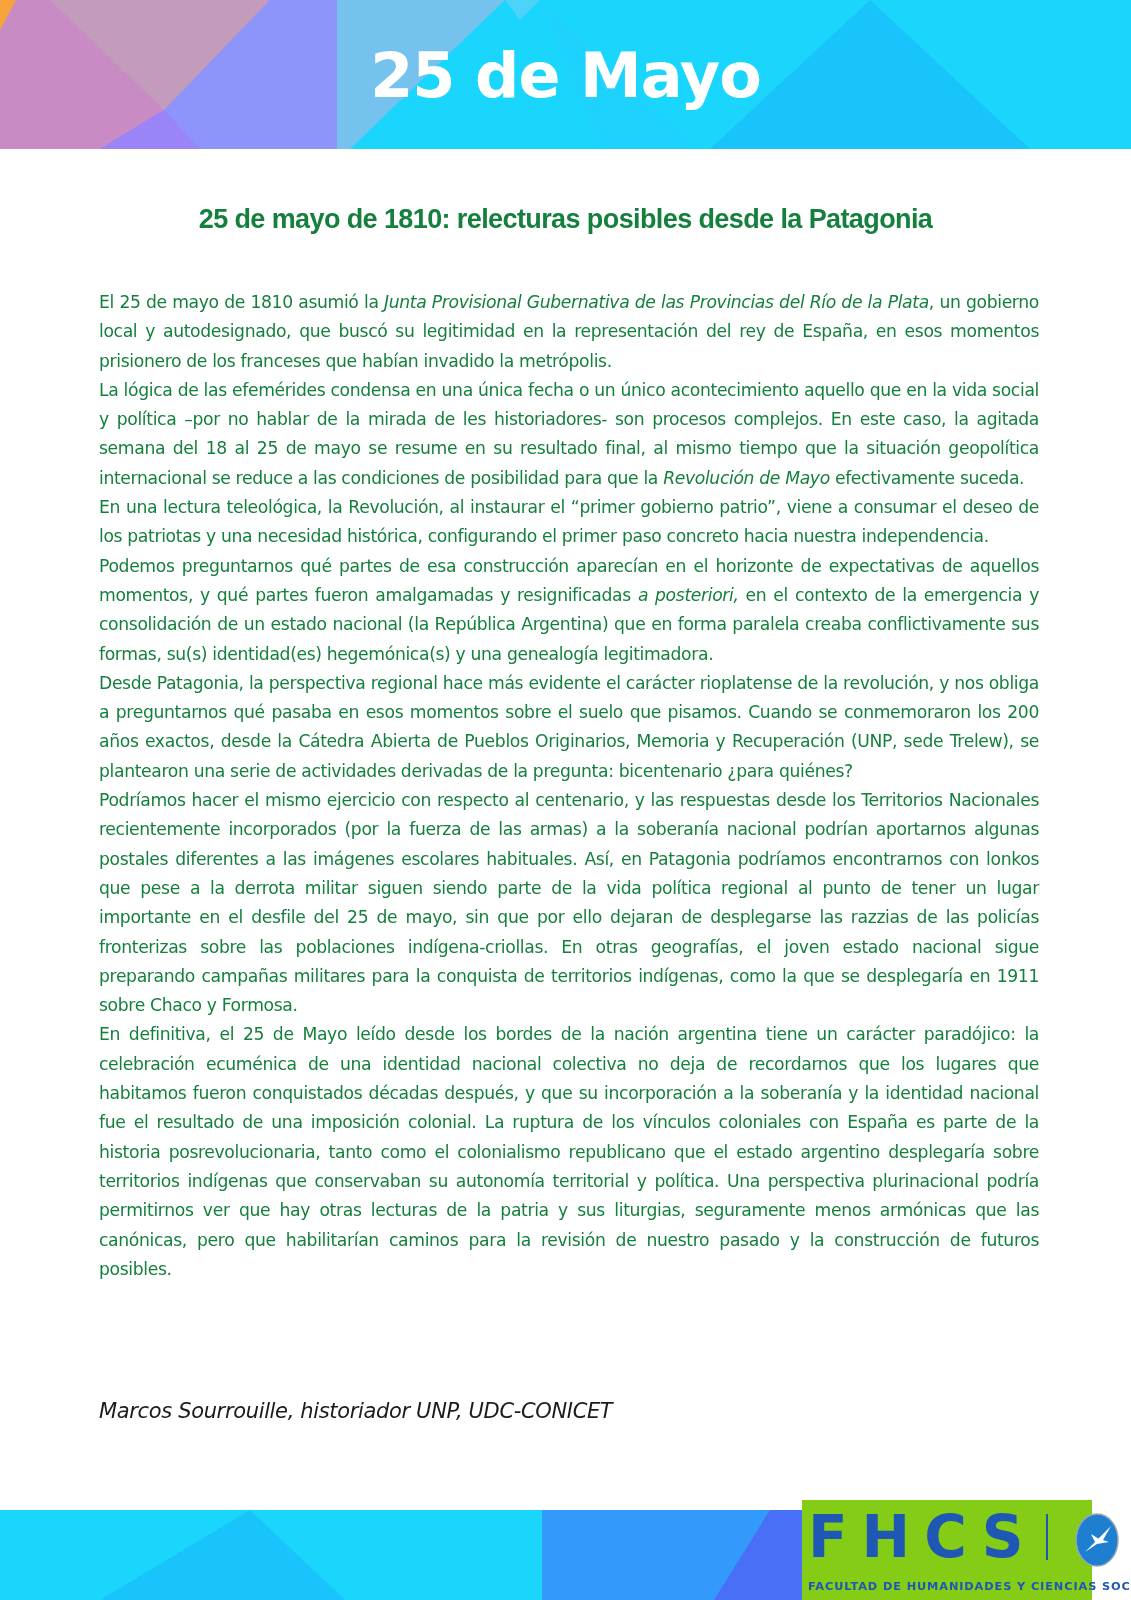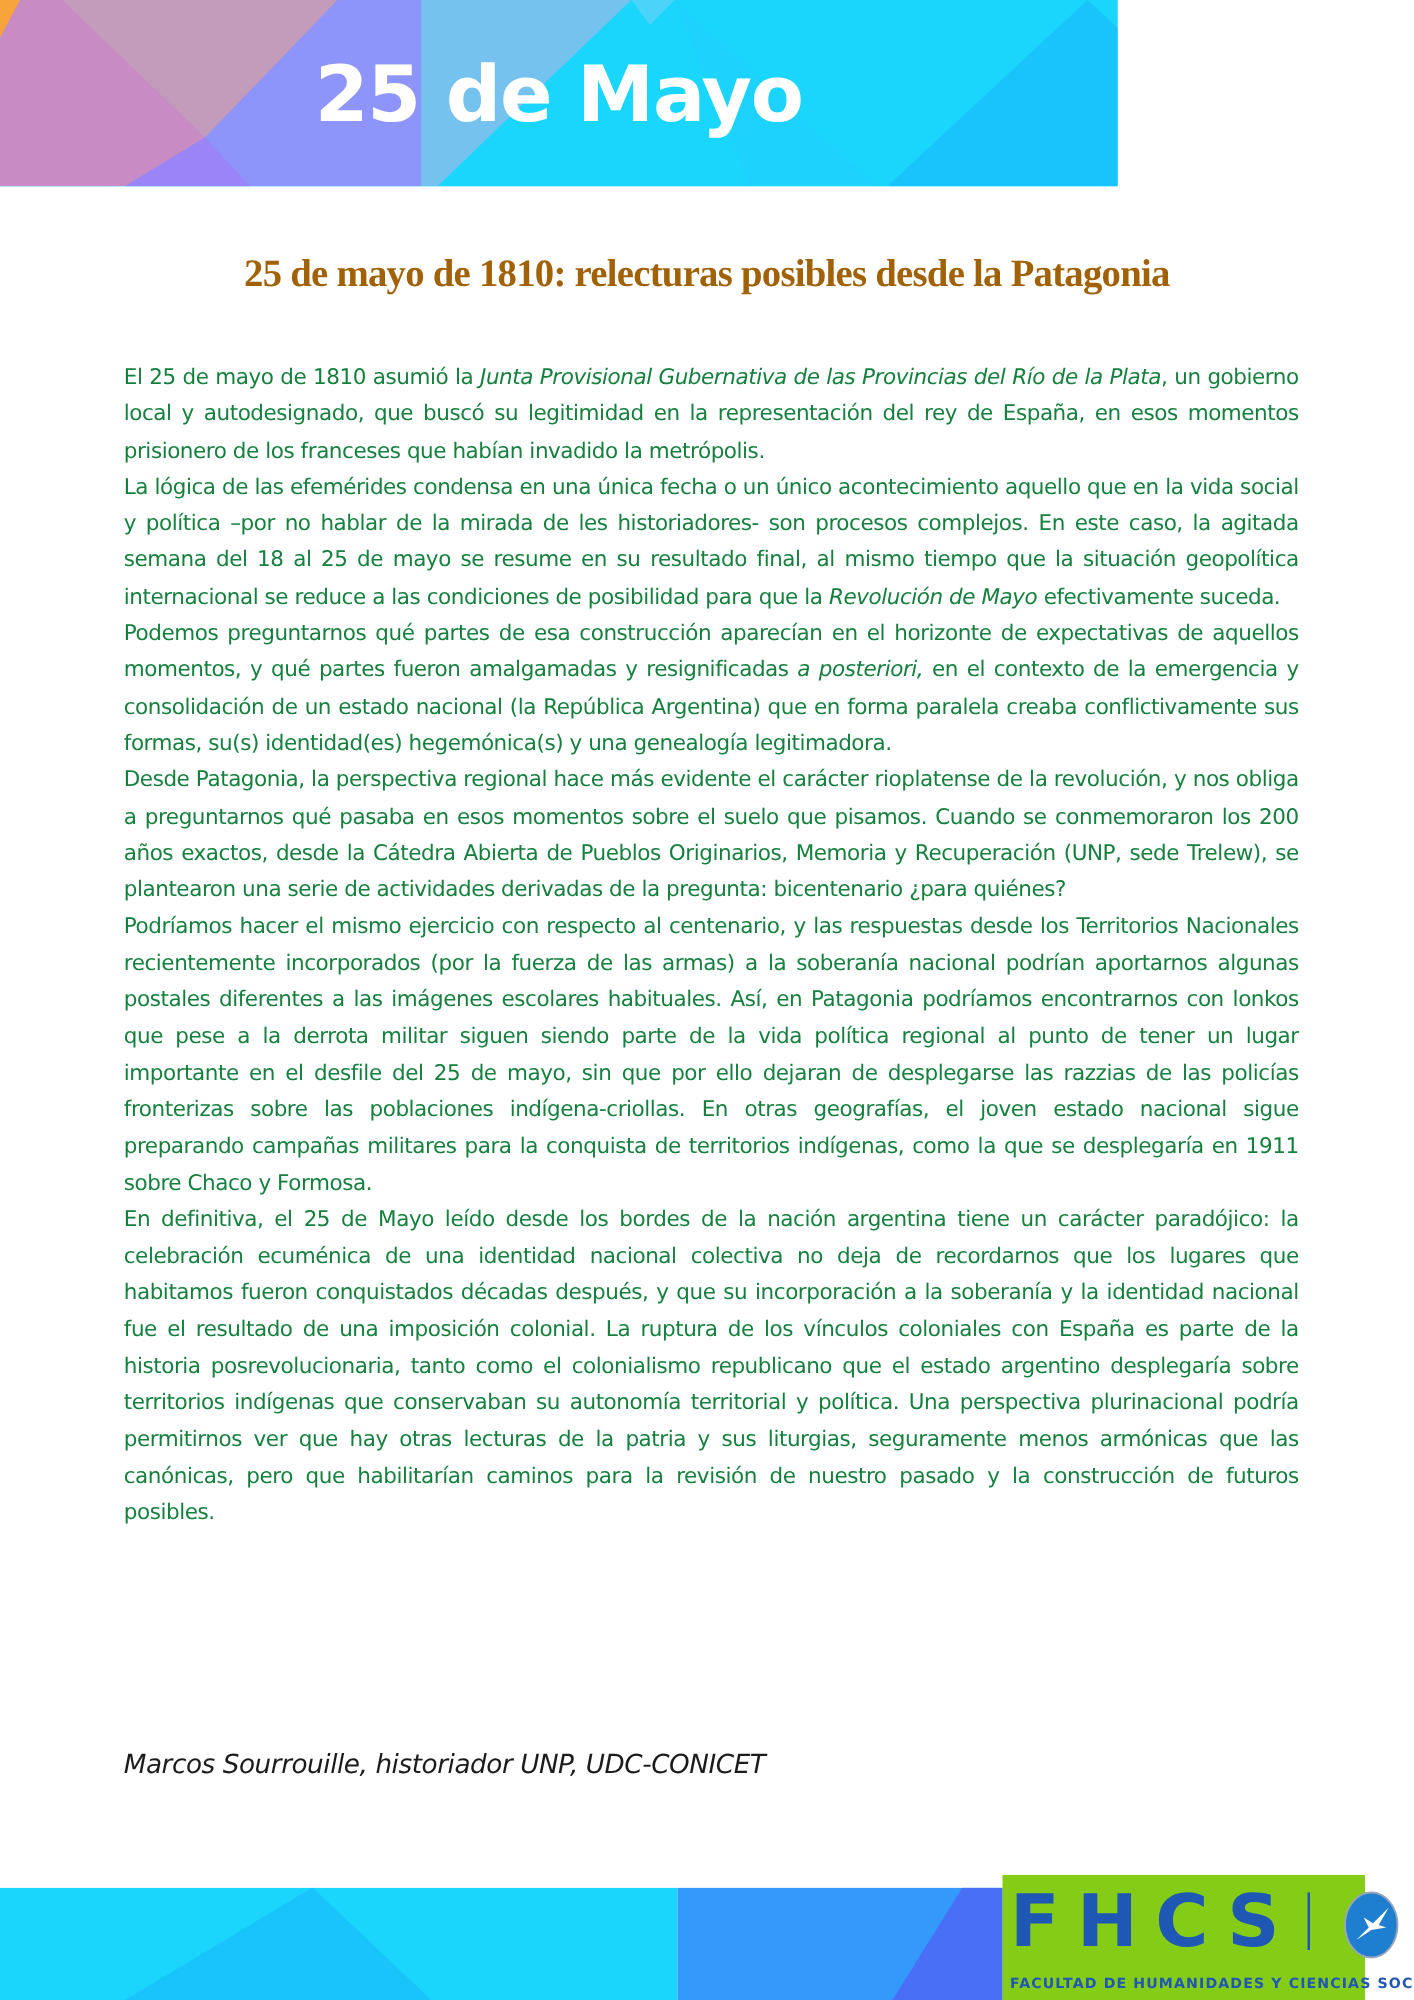--- a/index.html
+++ b/index.html
@@ -1,34 +1,34 @@
 <!DOCTYPE html>
 <html><head>
   <meta charset="utf-8">
   <style>
     * { box-sizing: border-box; margin: 0; padding: 0; }
     html, body { width: 1131px; height: 1600px; background: #ffffff; overflow: hidden; }
     body { position: relative; font-family: "Liberation Sans", sans-serif; color: #1a1a1a; }
 
     
-    .header { position: absolute; left: 0; top: 0; width: 894px; height: 149px; overflow: hidden; background: #1bd6fc; }
+    .header { position: absolute; left: 0; top: 0; width: 1131px; height: 149px; overflow: hidden; background: #1bd6fc; }
     .header svg { position: absolute; left: 0; top: 0; }
     .header-title {
       position: absolute; left: 0; right: 0; top: 36px;
       text-align: center; padding-left: 0;
       font-family: "DejaVu Sans", sans-serif; font-weight: bold;
       font-size: 62px; line-height: 80px; color: #ffffff; letter-spacing: -1px;
     }
 
     
     .article-title {
       position: absolute; left: 60px; right: 60px; top: 198px;
       text-align: center;
-      font-family: Liberation Serif, serif; font-size: 31px; line-height: 42px;
-      color: #a16207; letter-spacing: -0.6px;
+      font-family: Liberation Sans, sans-serif; font-size: 27px; line-height: 42px;
+      color: #15803d; letter-spacing: -0.6px;
     }
     .body {
       position: absolute; left: 99px; width: 940px; top: 288px;
       font-family: "DejaVu Sans", sans-serif; font-size: 17.2px; line-height: 29.3px;
       color: #15803d; text-align: justify; letter-spacing: -0.35px;
     }
     .body p { margin: 0; }
     .signature {
       position: absolute; left: 99px; top: 1397px;
       font-family: "DejaVu Sans", sans-serif; font-style: italic; font-size: 21px; line-height: 29px;
@@ -72,20 +72,21 @@
     <polygon points="870,0 1030,149 710,149" fill="#19c3fb"></polygon>
   </svg>
   <div class="header-title">25 de Mayo</div>
 </div>
 
 <h1 class="article-title">25 de mayo de 1810: relecturas posibles desde la Patagonia</h1>
 
 <div class="body" id="article-body">
     <p><span>El 25 de mayo de 1810 asumió la </span><em>Junta Provisional Gubernativa de las Provincias del Río de la Plata</em><span>, un gobierno local y autodesignado, que buscó su legitimidad en la representación del rey de España, en esos momentos prisionero de los franceses que habían invadido la metrópolis.</span></p>
     <p><span>La lógica de las efemérides condensa en una única fecha o un único acontecimiento aquello que en la vida social y política –por no hablar de la mirada de les historiadores- son procesos complejos. En este caso, la agitada semana del 18 al 25 de mayo se resume en su resultado final, al mismo tiempo que la situación geopolítica internacional se reduce a las condiciones de posibilidad para que la </span><em>Revolución de Mayo</em><span> efectivamente suceda.</span></p>
+    <p><span>En una lectura teleológica, la Revolución, al instaurar el “primer gobierno patrio”, viene a consumar el deseo de los patriotas y una necesidad histórica, configurando el primer paso concreto hacia nuestra independencia.</span></p>
     <p><span>Podemos preguntarnos qué partes de esa construcción aparecían en el horizonte de expectativas de aquellos momentos, y qué partes fueron amalgamadas y resignificadas </span><em>a posteriori,</em><span> en el contexto de la emergencia y consolidación de un estado nacional (la República Argentina) que en forma paralela creaba conflictivamente sus formas, su(s) identidad(es) hegemónica(s) y una genealogía legitimadora.</span></p>
     <p><span>Desde Patagonia, la perspectiva regional hace más evidente el carácter rioplatense de la revolución, y nos obliga a preguntarnos qué pasaba en esos momentos sobre el suelo que pisamos. Cuando se conmemoraron los 200 años exactos, desde la Cátedra Abierta de Pueblos Originarios, Memoria y Recuperación (UNP, sede Trelew), se plantearon una serie de actividades derivadas de la pregunta: bicentenario ¿para quiénes?</span></p>
     <p><span>Podríamos hacer el mismo ejercicio con respecto al centenario, y las respuestas desde los Territorios Nacionales recientemente incorporados (por la fuerza de las armas) a la soberanía nacional podrían aportarnos algunas postales diferentes a las imágenes escolares habituales. Así, en Patagonia podríamos encontrarnos con lonkos que pese a la derrota militar siguen siendo parte de la vida política regional al punto de tener un lugar importante en el desfile del 25 de mayo, sin que por ello dejaran de desplegarse las razzias de las policías fronterizas sobre las poblaciones indígena-criollas. En otras geografías, el joven estado nacional sigue preparando campañas militares para la conquista de territorios indígenas, como la que se desplegaría en 1911 sobre Chaco y Formosa.</span></p>
     <p><span>En definitiva, el 25 de Mayo leído desde los bordes de la nación argentina tiene un carácter paradójico: la celebración ecuménica de una identidad nacional colectiva no deja de recordarnos que los lugares que habitamos fueron conquistados décadas después, y que su incorporación a la soberanía y la identidad nacional fue el resultado de una imposición colonial. La ruptura de los vínculos coloniales con España es parte de la historia posrevolucionaria, tanto como el colonialismo republicano que el estado argentino desplegaría sobre territorios indígenas que conservaban su autonomía territorial y política. Una perspectiva plurinacional podría permitirnos ver que hay otras lecturas de la patria y sus liturgias, seguramente menos armónicas que las canónicas, pero que habilitarían caminos para la revisión de nuestro pasado y la construcción de futuros posibles.</span></p>
   </div>
 
 <div class="signature">Marcos Sourrouille, historiador UNP, UDC-CONICET</div>
 
 <div class="footer">
   <svg width="1131" height="90" viewBox="0 0 1131 90">

